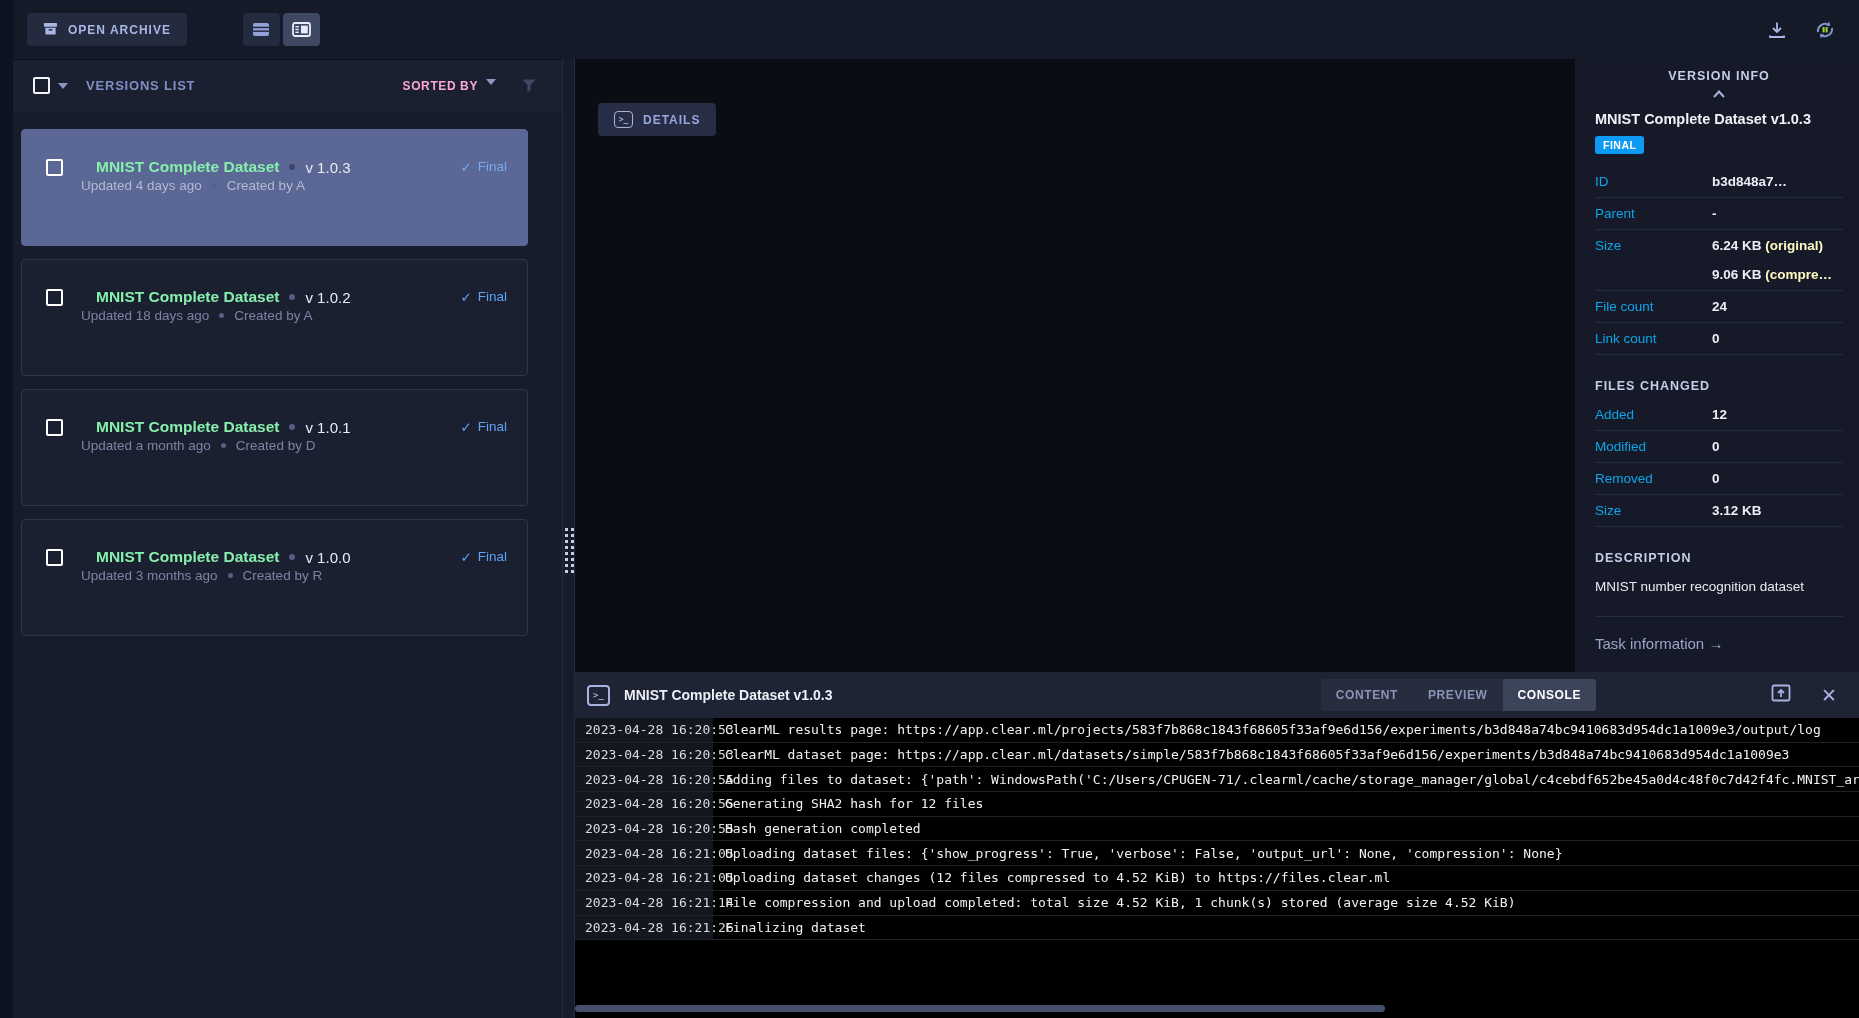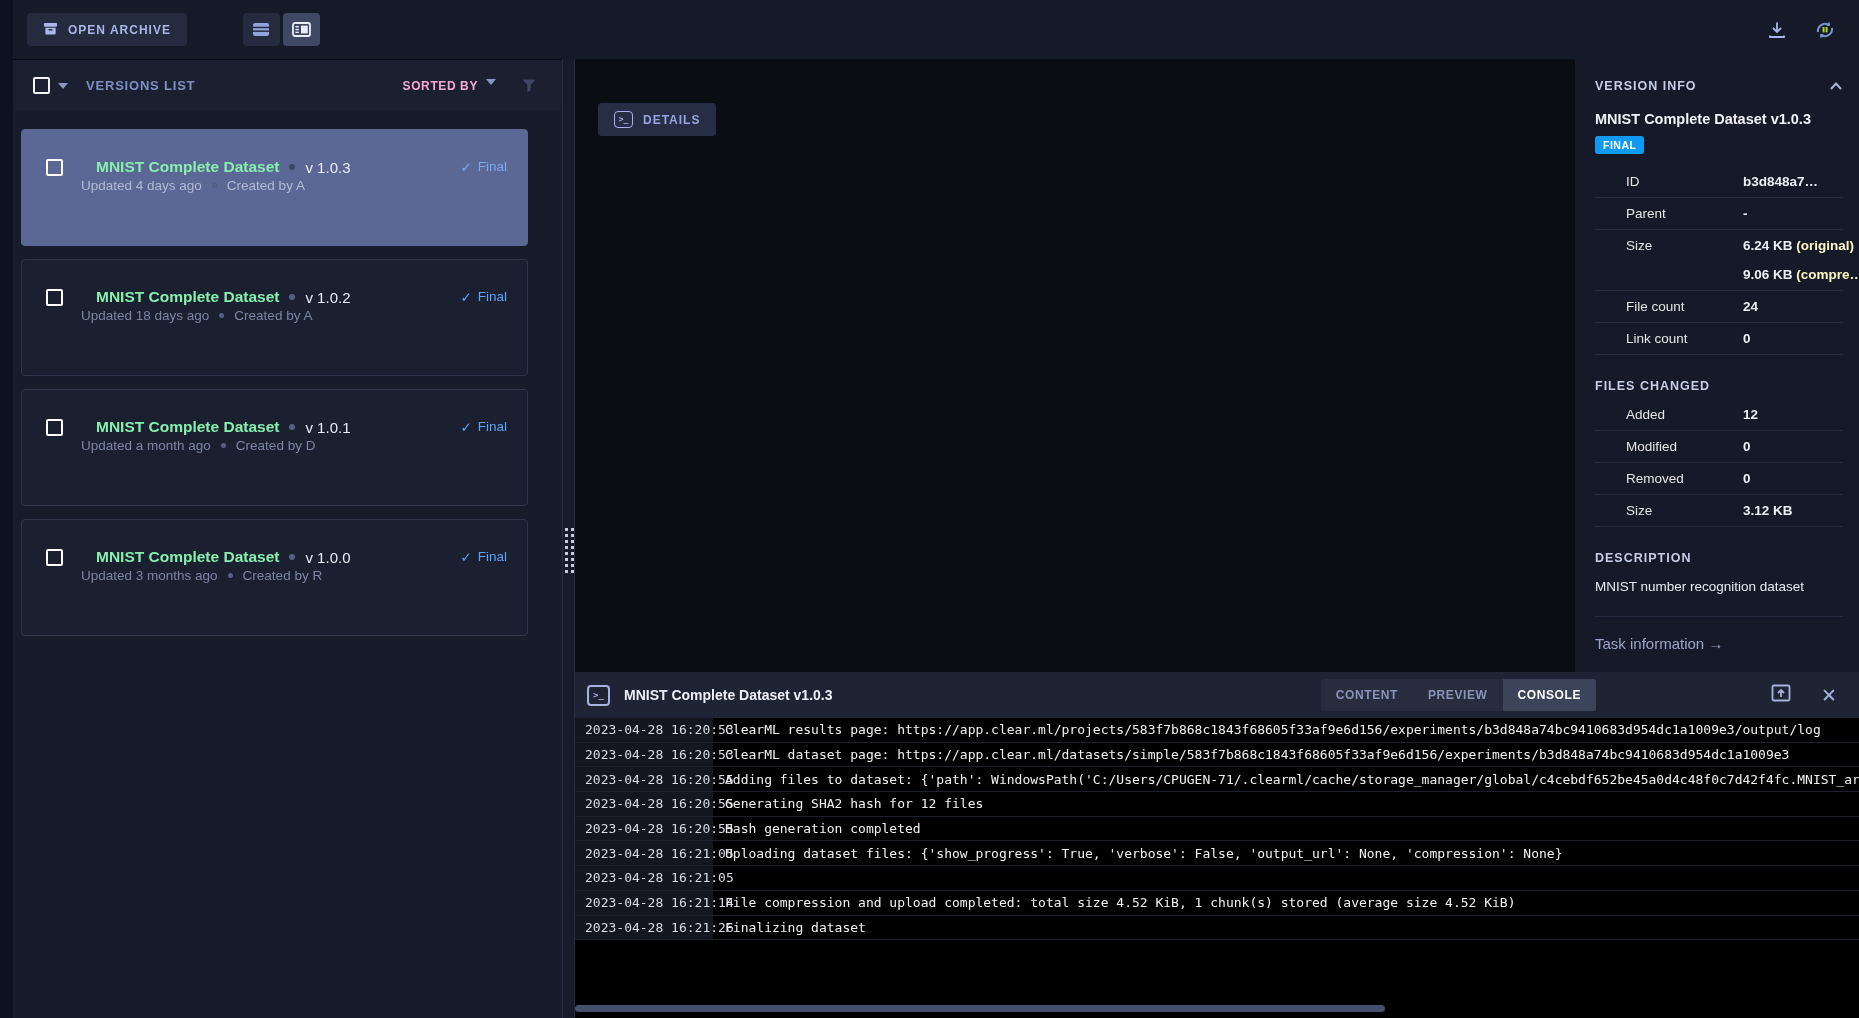--- a/index.html
+++ b/index.html
@@ -83,28 +83,28 @@
   #node-training .foot { background:#0a90f8; }
   #edge { position:absolute; left:1221px; top:237px; width:2px; height:46px; background:#b9c0dd; }
   #edge::before { content:""; position:absolute; top:-11px; left:-6px; width:0; height:0;
     border-left:7px solid transparent; border-right:7px solid transparent;
     border-bottom:12px solid #b9c0dd; }
 
   
   #right-panel { left:1575px; top:59px; width:284px; height:613px; background:#161a28;
     padding:0 16px 0 20px; overflow:hidden; }
   #vi-header { height:44px; display:flex; align-items:center; justify-content:space-between;
-    padding-top:10px; }
+    padding-top:10px;flex-direction:column; }
   #vi-header .h { color:#c6cde6; font-weight:bold; font-size:12.5px; letter-spacing:1px; }
   #vi-title { color:#f0f2f8; font-size:14.5px; font-weight:bold; margin-top:8px; }
   .badge-final { display:inline-block; margin-top:9px; background:#0d9af2; color:#fff;
     font-weight:bold; font-size:10.5px; letter-spacing:0.5px; padding:3px 8px; border-radius:3px; }
   .inforow { display:flex; padding:8px 0 8px 0; border-bottom:1px solid #272d40;
     font-size:13.5px; align-items:baseline; min-height:27px; }
-  .inforow .lab { width:117px; color:#e5e5e5; flex:0 0 auto;margin-left:31px; }
+  .inforow .lab { width:117px; color:#0ea5e9; flex:0 0 auto; }
   .inforow .val { color:#eceef6; font-weight:bold; white-space:nowrap; }
   .inforow .note { color:#fef9c3; font-weight:bold; }
   .size2 { margin-top:14px; }
   .sect { color:#c6cde6; font-weight:bold; font-size:12.5px; letter-spacing:1px; margin-top:24px; }
   #description-text { color:#e8eaf2; font-size:13.5px; margin-top:14px; }
   #task-divider { border-top:1px solid #272d40; margin-top:22px; }
   #task-link { color:#9aa5c9; font-size:15px; margin-top:18px; cursor:pointer; }
 
   
   #console-panel { left:575px; top:672px; width:1284px; height:346px; background:#000; }
@@ -448,20 +448,21 @@
     <div class="crow">
         <span class="cts">2023-04-28 16:20:55</span>
         <span class="cmsg">Hash generation completed</span>
       </div>
     <div class="crow">
         <span class="cts">2023-04-28 16:21:05</span>
         <span class="cmsg">Uploading dataset files: {'show_progress': True, 'verbose': False, 'output_url': None, 'compression': None}</span>
       </div>
     <div class="crow">
         <span class="cts">2023-04-28 16:21:05</span>
+        <span class="cmsg">Uploading dataset changes (12 files compressed to 4.52 KiB) to https://files.clear.ml</span>
       </div>
     <div class="crow">
         <span class="cts">2023-04-28 16:21:14</span>
         <span class="cmsg">File compression and upload completed: total size 4.52 KiB, 1 chunk(s) stored (average size 4.52 KiB)</span>
       </div>
     <div class="crow">
         <span class="cts">2023-04-28 16:21:26</span>
         <span class="cmsg">Finalizing dataset</span>
       </div>
   </div>

